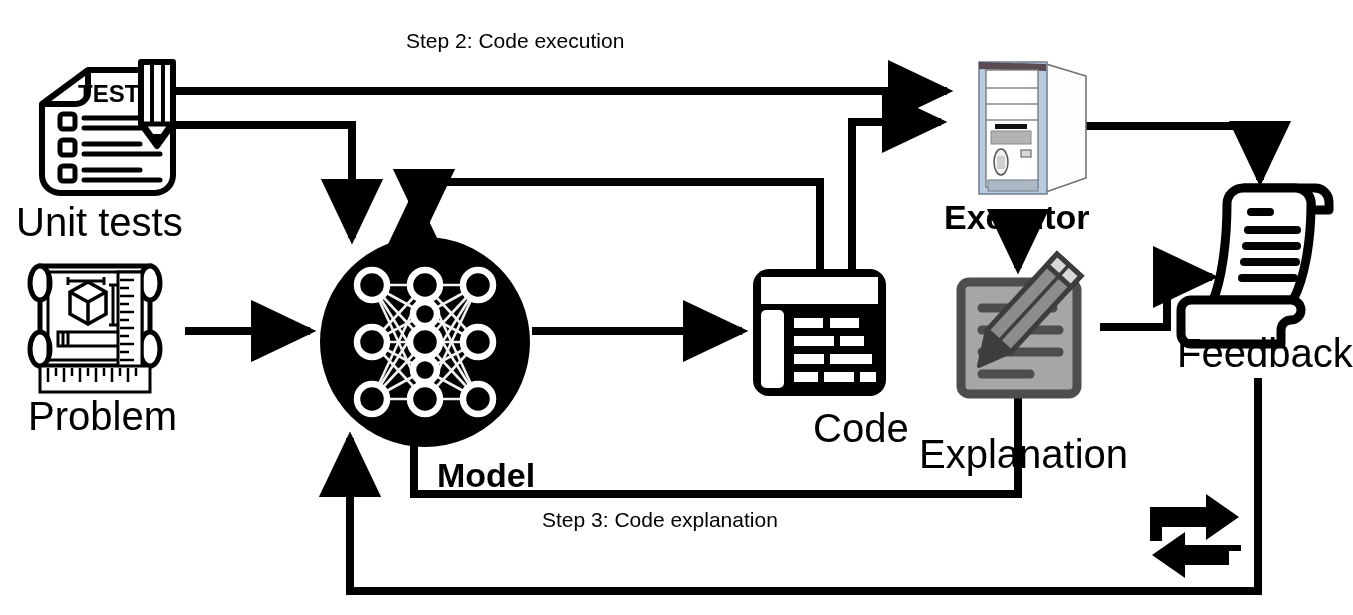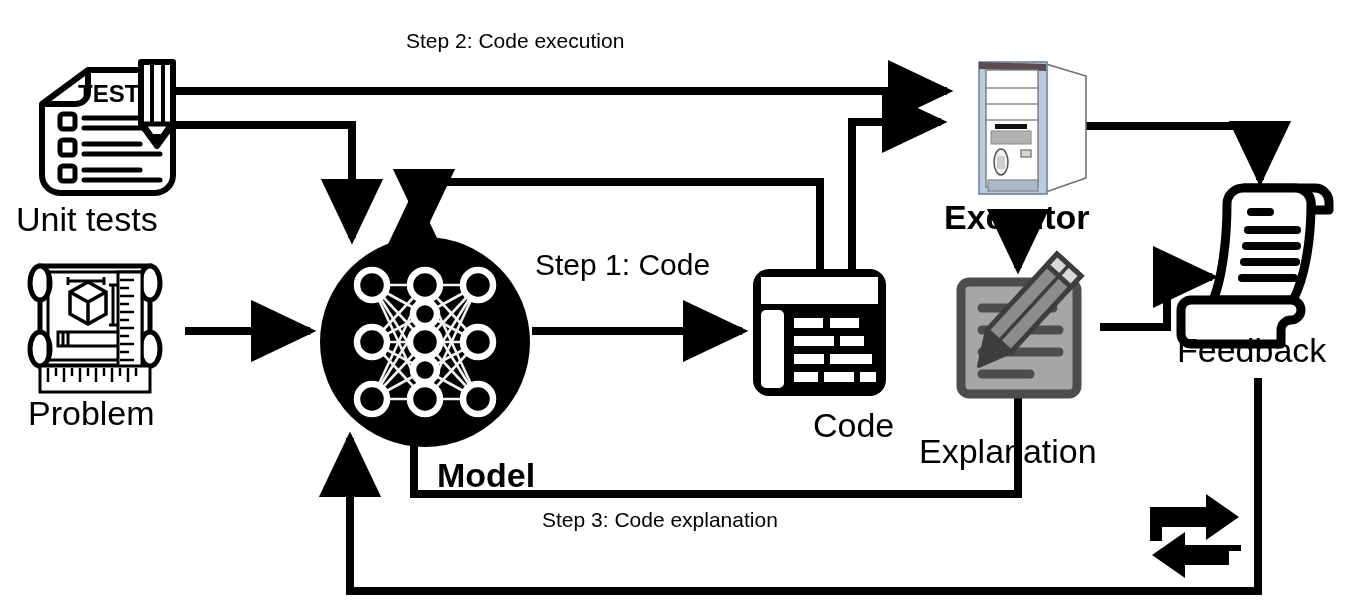--- a/index.html
+++ b/index.html
@@ -2,21 +2,21 @@
 <html><head>
 <meta charset="utf-8">
 <title>Code Generation Feedback Loop Diagram</title>
 <style>
   html,body{margin:0;padding:0;background:#ffffff;}
   body{width:1353px;height:615px;overflow:hidden;
        font-family:"Liberation Sans","DejaVu Sans",sans-serif;}
   #stage{position:relative;width:1353px;height:615px;background:#fff;}
   #stage svg{position:absolute;left:0;top:0;}
   .lbl{position:absolute;color:#000;white-space:nowrap;line-height:1;}
-  .lbl-reg{font-size:34px;font-weight:400;text-align:right;}
+  .lbl-reg{font-size:40px;font-weight:400;text-align:right;}
   .lbl-bold{font-size:34px;font-weight:700;}
   .lbl-step{font-size:30px;font-weight:400;}
   .lbl-step2{font-size:21px;font-weight:400;}
 </style>
 </head>
 <body>
 
 <div id="stage">
 
   <svg width="1353" height="615" viewBox="0 0 1353 615">
@@ -267,21 +267,20 @@
   </svg>
 
   <div class="lbl lbl-step2" style="left:406px; top:30px;">Step 2: Code execution</div>
 
   <div class="lbl lbl-reg" style="left:16px; top:202px;">Unit tests</div>
 
   <div class="lbl lbl-reg" style="left:28px; top:396px;">Problem</div>
 
   <div class="lbl lbl-bold" style="left:437px; top:458px;">Model</div>
 
-  <div class="lbl lbl-step" style="left:535px; top:250px;">Step 1: Code</div>
 
   <div class="lbl lbl-reg" style="left:785px; top:408px;margin-left:28px;">Code</div>
 
   <div class="lbl lbl-bold" style="left:944px; top:200px;">Executor</div>
 
   <div class="lbl lbl-reg" style="left:919px; top:410px;margin-top:24px;">Explanation</div>
 
   <div class="lbl lbl-reg" style="left:1177px; top:333px;">Feedback</div>
 
   <div class="lbl lbl-step2" style="left:498px; top:509px;margin-left:44px;">Step 3: Code explanation</div>

